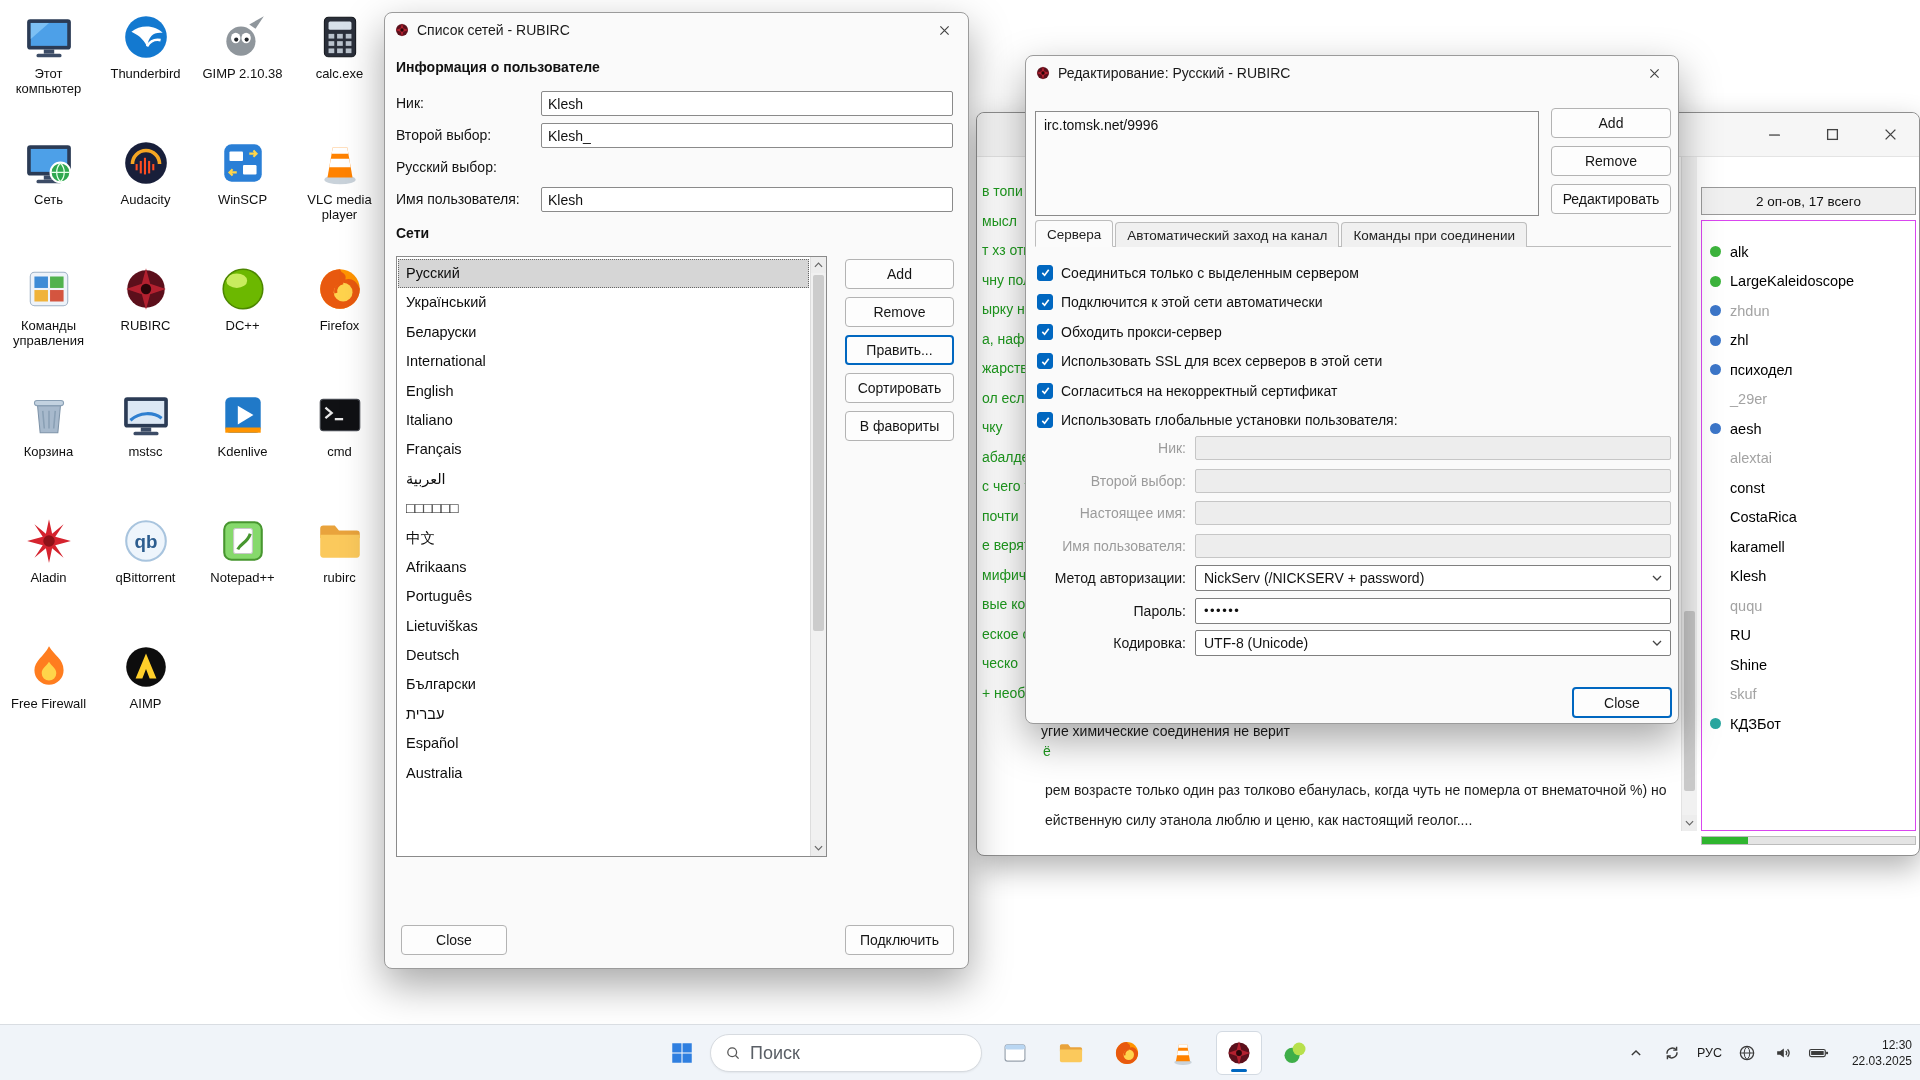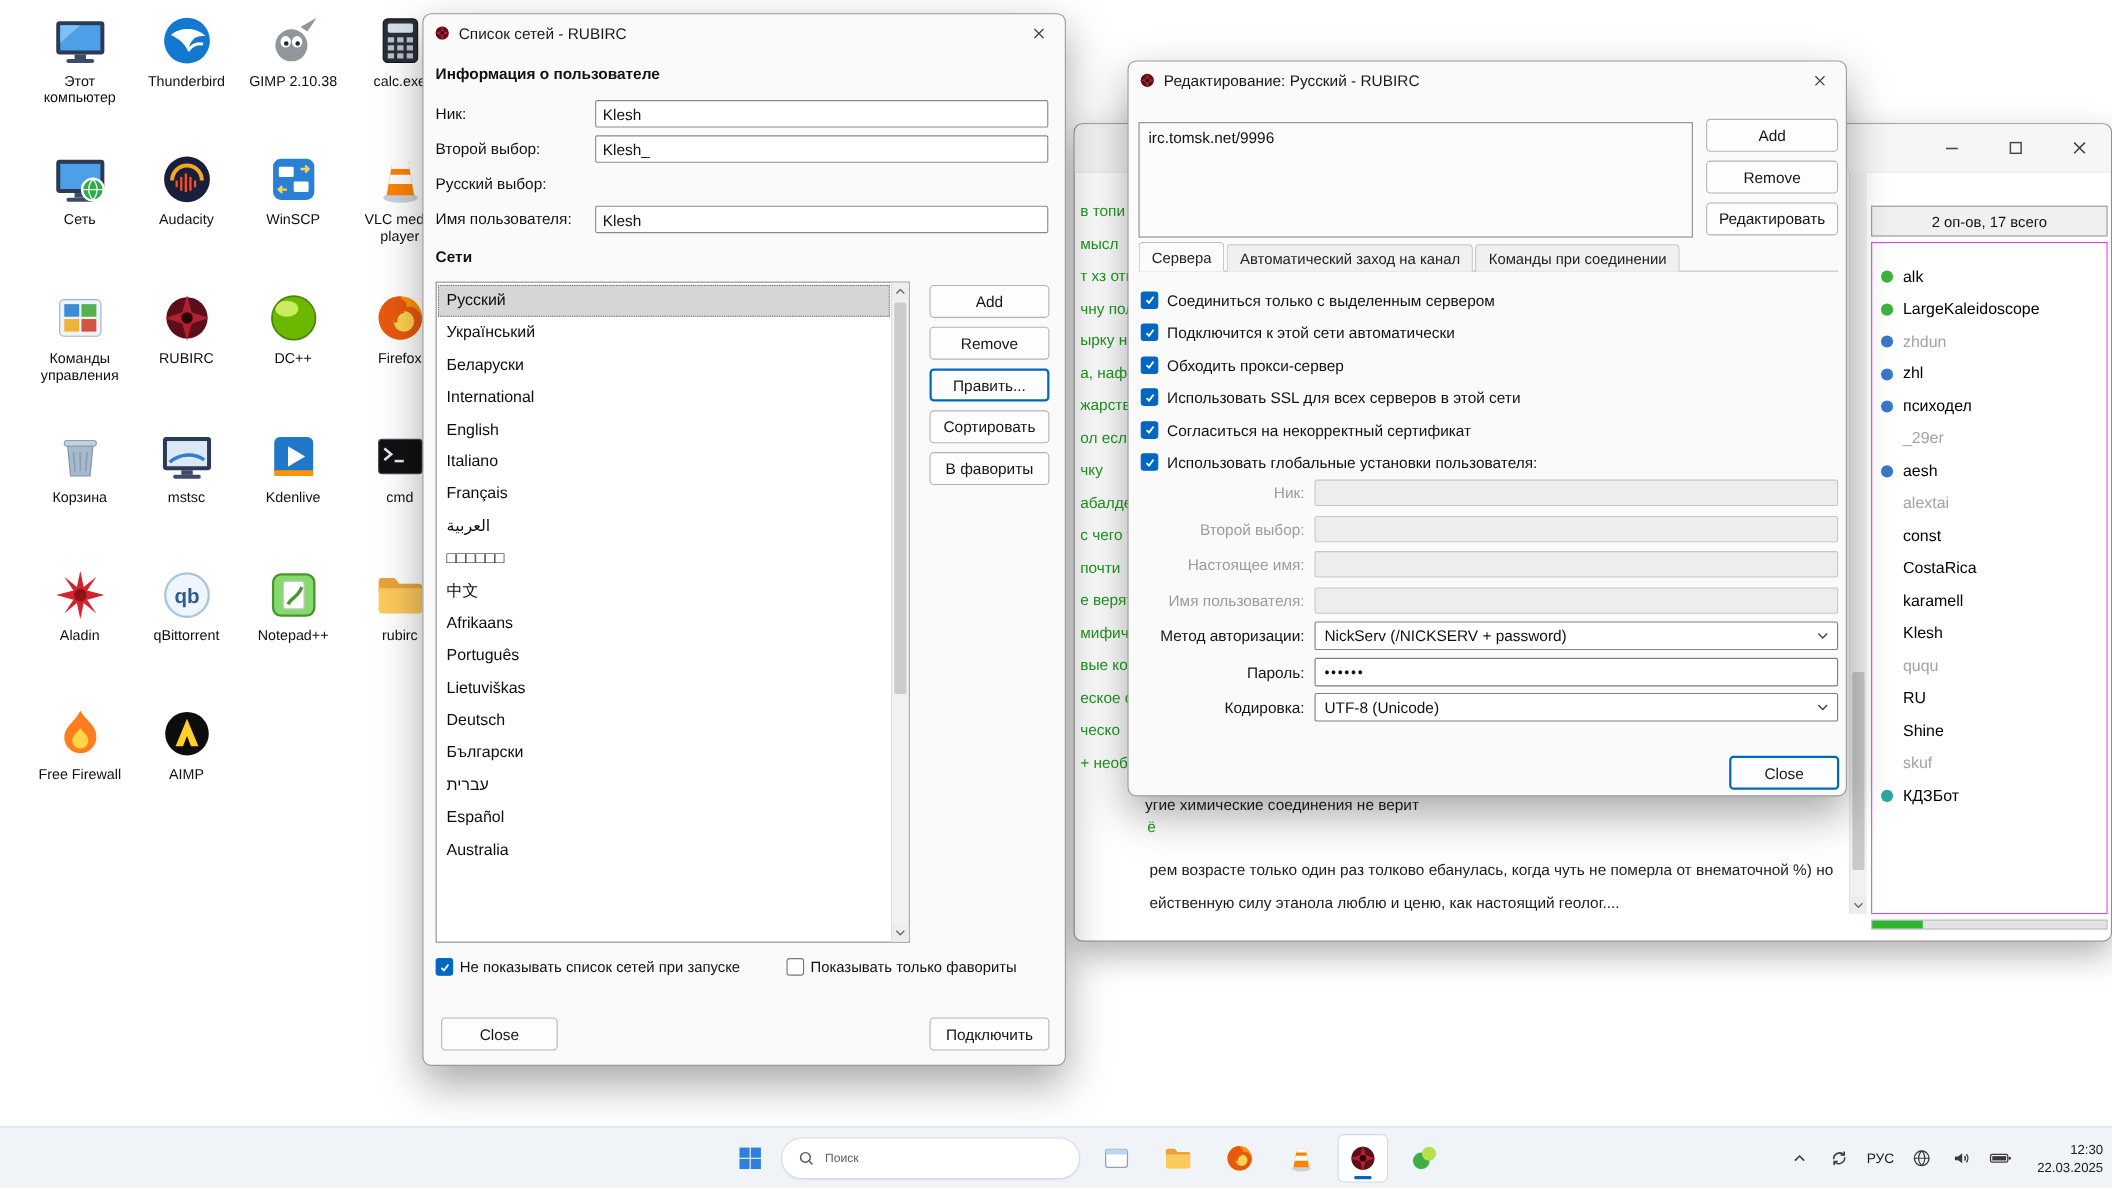--- a/index.html
+++ b/index.html
@@ -3,21 +3,21 @@
 <meta charset="utf-8">
 <style>
   * {margin:0;padding:0;box-sizing:border-box;}
   html,body {width:1920px;height:1080px;overflow:hidden;background:#fff;
     font-family:"Liberation Sans","DejaVu Sans",sans-serif;}
 
   
   #desktop {position:fixed;inset:0;background:#ffffff;}
   #desktop-icons {position:absolute;left:0;top:4px;display:grid;
     grid-template-columns:repeat(4,97px);grid-auto-rows:126px;}
-  .desk-icon {width:97px;display:flex;flex-direction:column;align-items:center;padding-top:6px;cursor:default;margin-left:24px;}
+  .desk-icon {width:97px;display:flex;flex-direction:column;align-items:center;padding-top:6px;cursor:default;}
   .di-img {width:54px;height:54px;display:flex;align-items:center;justify-content:center;}
   .di-img svg {width:50px;height:50px;display:block;}
   .di-label {margin-top:3px;font-size:13px;line-height:1.15;text-align:center;color:#101010;max-width:94px;}
 
   
   .dialog {position:absolute;background:#fafafa;border:1px solid #9b9b9b;border-radius:8px;
     box-shadow:0 16px 40px rgba(0,0,0,.35);}
   .dlg-title {height:34px;display:flex;align-items:center;gap:7px;padding:0 9px;font-size:14px;color:#191919;}
   .dlg-ico svg {width:16px;height:16px;display:block;}
   .dlg-close {margin-left:auto;width:30px;height:26px;display:flex;align-items:center;justify-content:center;border-radius:4px;}
@@ -109,21 +109,21 @@
     font:13px "Liberation Sans","DejaVu Sans",sans-serif;letter-spacing:1.5px;padding:0 8px;color:#111;}
   .wb-close {left:546px;top:631px;width:100px;height:31px;border:2px solid #0067c0;}
 
   
   #taskbar {position:fixed;left:0;right:0;bottom:0;height:56px;background:#f0f4f9;border-top:1px solid #d9dde2;z-index:50;}
   .tb-start {position:absolute;left:660px;top:6px;width:44px;height:44px;display:flex;align-items:center;justify-content:center;border-radius:6px;}
   .tb-start svg {width:26px;height:26px;}
   .tb-search {position:absolute;left:710px;top:9px;width:272px;height:38px;background:#fff;border:1px solid #d7dbe0;
     border-radius:19px;display:flex;align-items:center;gap:9px;padding:0 14px;box-shadow:0 1px 2px rgba(0,0,0,.06);}
   .tb-sico svg {width:16px;height:16px;display:block;}
-  .tb-stext {font-size:11px;color:#5a5f66;}
+  .tb-stext {font-size:18px;color:#5a5f66;}
   .tb-apps {position:absolute;left:992px;top:6px;display:flex;gap:10px;}
   .tb-app {width:46px;height:44px;display:flex;align-items:center;justify-content:center;border-radius:6px;position:relative;}
   .tb-app.active {background:#ffffff;border:1px solid #d3dae2;}
   .tb-app.active::after {content:"";position:absolute;bottom:2px;left:50%;transform:translateX(-50%);
     width:16px;height:3px;border-radius:2px;background:#0067c0;}
   .tb-ico svg {width:28px;height:28px;display:block;}
   .tb-tray {position:absolute;right:8px;top:0;height:56px;display:flex;align-items:center;gap:10px;}
   .tray-ico {width:26px;height:26px;display:flex;align-items:center;justify-content:center;}
   .tray-ico svg {width:20px;height:20px;display:block;}
   .tray-lang {font-size:12.5px;color:#1c1c1c;padding:0 2px;}
@@ -588,34 +588,20 @@
           </div>
       </div>
     </div>
 
     <div class="btn wa-btn" style="top:246px">Add</div>
     <div class="btn wa-btn" style="top:284px">Remove</div>
     <div class="btn wa-btn default" style="top:322px">Править...</div>
     <div class="btn wa-btn" style="top:360px">Сортировать</div>
     <div class="btn wa-btn" style="top:398px">В фавориты</div>
 
-    <div class="wa-checks">
-        <div class="chk-group">
-          <span class="cbx on">
-            <svg viewBox="0 0 12 12">
-              <path d="M2.5 6.5 L5 9 L9.5 3" stroke="#fff" stroke-width="1.8" fill="none"></path>
-            </svg>
-          </span>
-          <span class="cbl">Не показывать список сетей при запуске</span>
-        </div>
-        <div class="chk-group">
-          <span class="cbx"></span>
-          <span class="cbl">Показывать только фавориты</span>
-        </div>
-      </div>
 
     <div class="btn wa-close">Close</div>
     <div class="btn wa-connect">Подключить</div>
   </div>
 
   <div id="win-b" class="dialog">
     <div class="dlg-title">
       <span class="dlg-ico">
         <svg viewBox="0 0 48 48">
             <circle cx="24" cy="24" r="18" fill="#5c0f1b"></circle>

